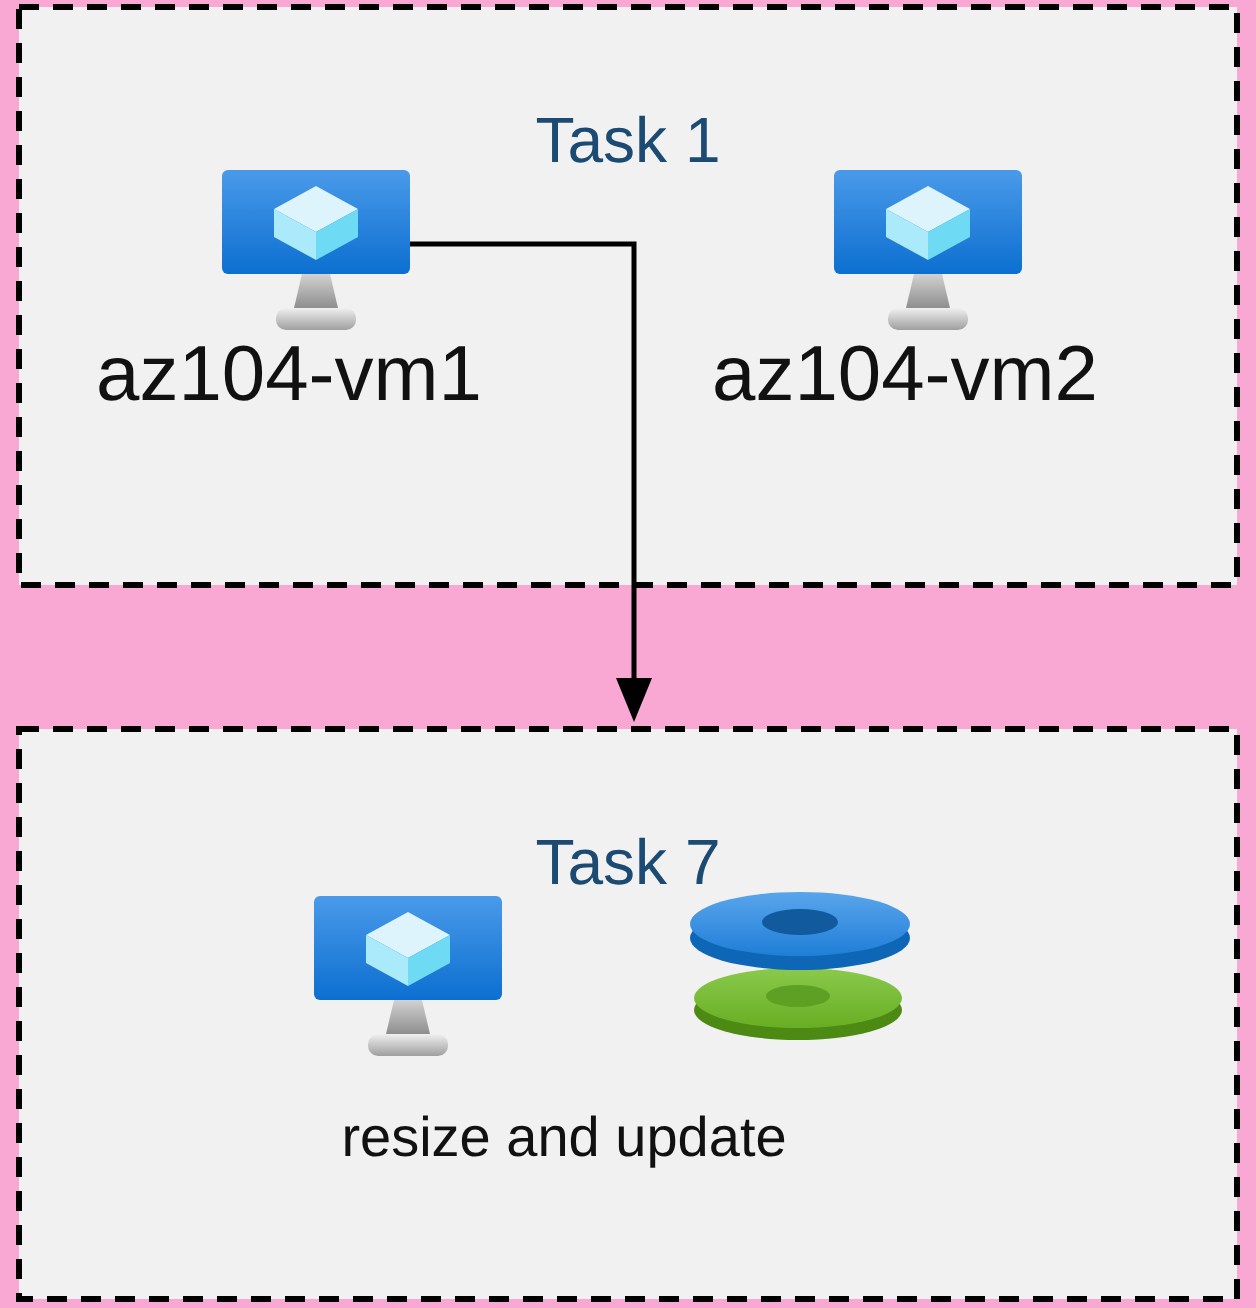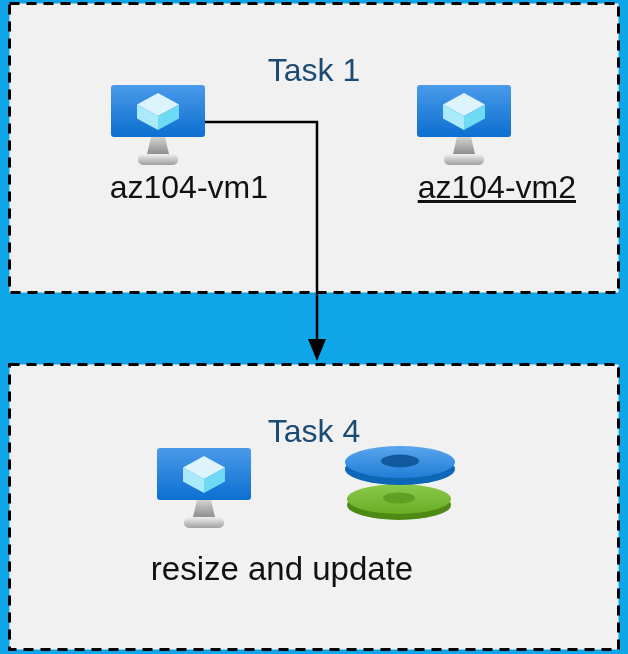--- a/index.html
+++ b/index.html
@@ -1,38 +1,38 @@
 <!DOCTYPE html>
 <html><head>
 <meta charset="utf-8">
 <style>
   html,body { margin:0; padding:0; background:#ffffff; }
   .canvas {
-    position:relative; width:628px; height:654px; background:#0ea5e9;
+    position:relative; width:628px; height:654px; background:#f9a8d4;
     font-family:"Liberation Sans", sans-serif; overflow:hidden;
   }
   .bg-layer { position:absolute; left:0; top:0; }
   .task-section { position:absolute; width:612px; }
   .task1-section { left:8px; top:2px;  height:292px; }
   .task2-section { left:8px; top:363px; height:288px; }
   .task-title {
     position:absolute; left:0; top:22px; width:100%;
     text-align:center; font-size:32px; line-height:38px;
     color:#1b4a73; font-weight:400;
   }
   .vm-group { position:absolute; }
   .vm-icon  { position:absolute; width:96px; height:84px; }
   .vm-label {
-    position:absolute; width:220px; text-align:right;
-    font-size:32px; line-height:39px; color:#111111;
+    position:absolute; width:220px; text-align:left;
+    font-size:39px; line-height:39px; color:#111111;
   }
   .disks-icon { position:absolute; width:112px; height:76px; }
   .caption {
     position:absolute; text-align:center;
-    font-size:33px; line-height:40px; color:#111111;
+    font-size:28px; line-height:40px; color:#111111;
   }
 </style>
 </head>
 <body>
 
 <div class="canvas">
 
   <svg width="0" height="0" style="position:absolute" aria-hidden="true">
     <defs>
       <linearGradient id="gScreen" x1="0" y1="0" x2="0" y2="1">
@@ -86,28 +86,28 @@
 
     <div class="vm-group">
       <svg class="vm-icon" style="left:408px; top:82px;" viewBox="0 0 96 84">
         <rect x="1" y="1" width="94" height="52" rx="3" fill="url(#gScreen)"></rect>
         <polygon points="48,9 69,20.5 48,32 27,20.5" fill="#ddf4fd"></polygon>
         <polygon points="27,20.5 48,32 48,46 27,34.5" fill="#abeafa"></polygon>
         <polygon points="69,20.5 48,32 48,46 69,34.5" fill="#6fdaf3"></polygon>
         <polygon points="41,53 55,53 59,70 37,70" fill="url(#gNeck)"></polygon>
         <rect x="28" y="70" width="40" height="11" rx="5" fill="url(#gBase)"></rect>
       </svg>
-      <div class="vm-label" style="left:348px; top:166px;text-decoration:underline;">
+      <div class="vm-label" style="left:348px; top:166px;">
         <div>az104-vm2</div>
       </div>
     </div>
   </section>
 
   <section class="task-section task2-section">
-    <h2 class="task-title">Task 4</h2>
+    <h2 class="task-title">Task 7</h2>
 
     <svg class="vm-icon" style="left:148px; top:84px;" viewBox="0 0 96 84">
       <rect x="1" y="1" width="94" height="52" rx="3" fill="url(#gScreen)"></rect>
       <polygon points="48,9 69,20.5 48,32 27,20.5" fill="#ddf4fd"></polygon>
       <polygon points="27,20.5 48,32 48,46 27,34.5" fill="#abeafa"></polygon>
       <polygon points="69,20.5 48,32 48,46 69,34.5" fill="#6fdaf3"></polygon>
       <polygon points="41,53 55,53 59,70 37,70" fill="url(#gNeck)"></polygon>
       <rect x="28" y="70" width="40" height="11" rx="5" fill="url(#gBase)"></rect>
     </svg>
 

